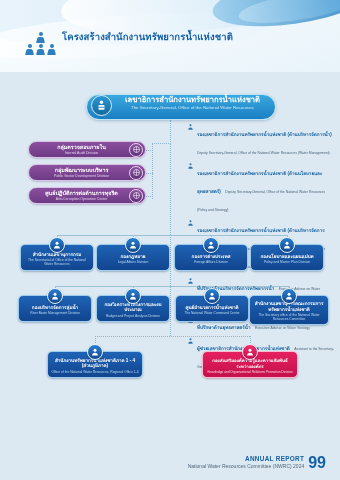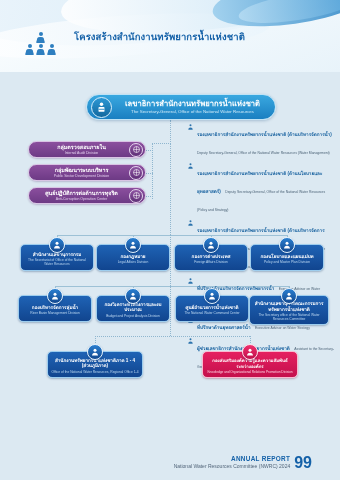--- a/index.html
+++ b/index.html
@@ -39,21 +39,21 @@
   .pfig{ position:absolute; }
   .pfig .head{ width:4px;height:4px;border-radius:50%;background:#2f7fc0; margin:0 auto;}
   .pfig .body{ width:9px;height:6px;background:#2f7fc0; margin-top:1px;
                border-radius:4px 4px 1px 1px;
                clip-path:polygon(18% 0,82% 0,100% 100%,0 100%);}
   .pf-top{ left:12px; top:0; }
   .pf-l{ left:1px; top:12px; }
   .pf-c{ left:12px; top:12px; }
   .pf-r{ left:23px; top:12px; }
 
-  .htxt{ margin-left:16px; }
+  .htxt{ margin-left:4px; }
   .th-title{
     font-size:9.5px; font-weight:bold; color:#1461a8; letter-spacing:.1px;
     line-height:12px; white-space:nowrap;
   }
   .en-title{
     font-size:7.4px; color:#3c4c5c; line-height:11px; white-space:nowrap;
     margin-top:1px;
   }
 
   
@@ -61,21 +61,21 @@
   .vdot{ position:absolute; width:0; border-left:1px dotted #8fb6cf; }
   .hdot{ position:absolute; height:0; border-top:1px dotted #8fb6cf; }
   .vsol{ position:absolute; width:1px; background:#9dc1d6; }
   .hsol{ position:absolute; height:1px; background:#9dc1d6; }
 
   
   .toppill{
     position:absolute; left:86px; top:22px; width:190px; height:26px;
     background:linear-gradient(180deg,#3aa8e0,#1a7fc1);
     border:1.6px solid #bfe3f6; border-radius:14px;
-    display:flex; align-items:center; padding-left:4px;
+    display:flex; padding-left:4px;
     box-shadow:0 1px 3px rgba(0,60,110,.25);
   }
   .toppill .circ{
     width:21px;height:21px;border-radius:50%;
     background:linear-gradient(180deg,#2c97d4,#13699f);
     border:1.4px solid #d6eefb;
     display:flex;align-items:center;justify-content:center;flex:0 0 21px;
   }
   .toppill .ttxt{ flex:1; text-align:center; padding:0 4px 0 2px; }
   .toppill .t1{ color:#ffffff; font-size:7.6px; font-weight:bold; line-height:9px; }
@@ -137,21 +137,21 @@
     position:absolute; width:16px;height:16px;border-radius:50%;
     background:linear-gradient(180deg,#2a7fd0,#12488f);
     border:1.3px solid #e3f1fc;
     display:flex;align-items:center;justify-content:center;
     z-index:4;
     box-shadow:0 1px 2px rgba(0,40,90,.3);
   }
   .avat.pink{ background:linear-gradient(180deg,#ef2f6d,#c1104b); border-color:#fde0ea;}
 
   
-  .footer{ position:absolute; right:28px; bottom:10px; display:flex; align-items:flex-end; }
+  .footer{ position:absolute; right:14px; bottom:10px; display:flex; align-items:flex-end; }
   .ftxt{ text-align:right; margin-right:4px; }
   .f1{ font-size:6.4px; font-weight:bold; color:#1461a8; letter-spacing:.3px; line-height:8px;}
   .f2{ font-size:5px; color:#53667a; line-height:7px; }
   .pageno{ font-size:16px; font-weight:bold; color:#1461a8; line-height:14px; }
 
   svg{ display:block; }
 </style>
 </head>
 <body>
 

